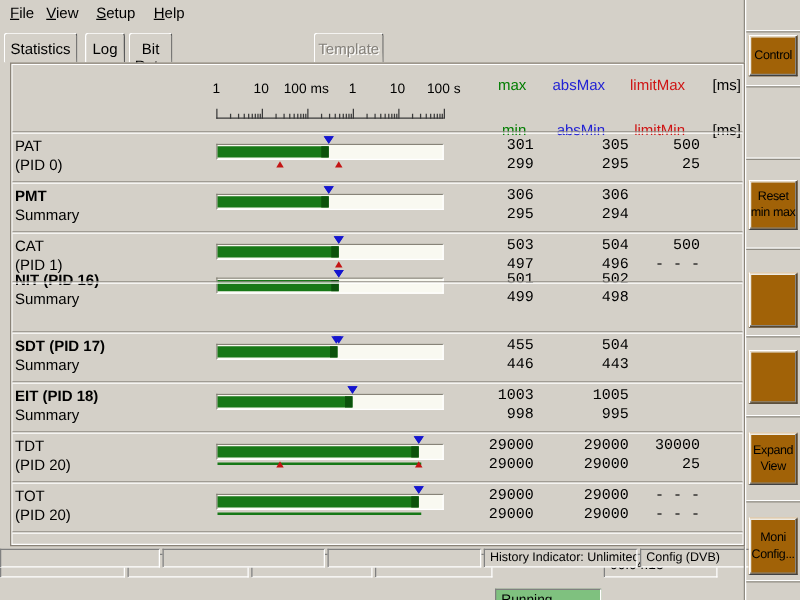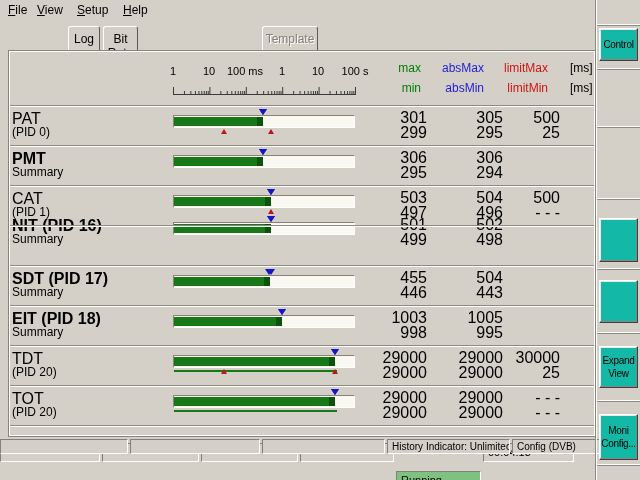--- a/index.html
+++ b/index.html
@@ -23,51 +23,51 @@
 
   
   .main-panel{position:absolute;left:8px;top:50px;width:588px;height:387px;
               background:#d4d0c8;border:1px solid #8a8378;
               box-shadow:inset 0 0 0 1px #ffffff;box-sizing:border-box;z-index:2;}
 
   .scale-label{position:absolute;top:65px;transform:translateX(-50%);
                font-size:11px;white-space:nowrap;z-index:4;}
   .hdr{position:absolute;font-size:12px;white-space:nowrap;z-index:4;}
   .hc-max{color:var(--c-max);} .hc-abs{color:var(--c-abs);} .hc-limit{color:var(--c-limit);}
-  .hdr-r1{top:61px;} .hdr-r2{top:81px;}
+  .hdr-r1{top:61px;} .hdr-r2{top:97px;}
   .ruler{position:absolute;left:172px;top:83px;z-index:4;}
 
   
   .row{position:absolute;left:0;width:640px;height:40px;z-index:4;}
   .rowsep{position:absolute;left:10px;width:584px;height:0;z-index:4;
           border-top:1px solid #8f8b82;border-bottom:1px solid #ffffff;}
-  .rname{position:absolute;left:12px;top:4px;font-size:16px;white-space:nowrap;}
+  .rname{position:absolute;left:12px;top:4px;font-size:12px;white-space:nowrap;}
   .rname.bold{font-weight:700;}
   .rsub{position:absolute;left:12px;top:19px;font-size:12px;white-space:nowrap;}
   .track{position:absolute;left:173px;top:9px;width:182px;height:13px;
          background:#f9f9f1;border:1px solid;border-color:#878378 #ffffff #ffffff #878378;
          box-sizing:border-box;}
   .fill{position:absolute;left:0;top:1px;height:9px;background:var(--bar-green);}
   .tip{position:absolute;top:1px;height:9px;background:var(--bar-tip);}
   .bar-underline{position:absolute;top:24px;height:2px;background:var(--bar-green);}
   .mk{position:absolute;width:0;height:0;}
   .mk-b{border-left:4px solid transparent;border-right:4px solid transparent;
         border-top:6px solid var(--mk-blue);top:3px;}
   .mk-r{border-left:3px solid transparent;border-right:3px solid transparent;
         border-bottom:5px solid var(--mk-red);top:23px;}
-  .val{position:absolute;font-size:16px;white-space:nowrap;}
+  .val{position:absolute;font-size:12px;white-space:nowrap;font-family:Liberation Mono, monospace;}
   .l1{top:3px;} .l2{top:18px;}
   .c1{right:213px;} .c2{right:137px;} .c3{right:80px;}
 
   
   .vridge{position:absolute;left:595px;top:0;width:0;height:480px;
           border-left:1px solid #8f8b82;border-right:1px solid #ffffff;z-index:1;}
   .sideridge{position:absolute;left:597px;width:43px;height:0;
              border-top:1px solid #ffffff;border-bottom:1px solid #8f8b82;z-index:1;}
-  .skey{position:absolute;left:599px;width:39px;background:#14b8a6;
+  .skey{position:absolute;left:599px;width:39px;background:#a16207;
         border:1px solid;border-color:#ffffff #404040 #404040 #ffffff;
         box-shadow:inset -1px -1px 0 #8a867e, inset 1px 1px 0 #eceae4;
         font-size:10px;letter-spacing:-0.3px;text-align:center;
         display:flex;align-items:center;justify-content:center;
         white-space:pre-line;line-height:13px;box-sizing:border-box;z-index:2;cursor:default;}
 
   
   .sbseg{position:absolute;background:#d4d0c8;border:1px solid;
          border-color:#808080 #ffffff #ffffff #808080;box-sizing:border-box;
          font-size:11px;white-space:nowrap;overflow:hidden;padding:2px 0 0 4px;}
@@ -80,23 +80,24 @@
 
 <div class="screen" style="--bar-green: #177817; --bar-tip: #0b520b; --mk-blue: #1515cf; --mk-red: #c41414; --run-bg: #7fc17f; --c-max: #007d00; --c-abs: #2222d4; --c-limit: #cf1414;">
 
   <div class="menubar">
     <span class="menu-item" style="left:8px">File</span>
     <span class="menu-item" style="left:37px">View</span>
     <span class="menu-item" style="left:77px">Setup</span>
     <span class="menu-item" style="left:123px">Help</span>
   </div>
 
+  <div class="tab inactive" style="left:3px;width:59px">Statistics</div>
   <div class="tab inactive" style="left:68px;width:32px">Log</div>
   <div class="tab inactive" style="left:103px;width:35px">Bit Rate</div>
-  <div class="tab inactive disabled" style="left:262px;width:56px">Template</div>
+  <div class="tab inactive disabled" style="left:251px;width:56px">Template</div>
 
   <div class="main-panel"></div>
 
   <span class="scale-label" style="left:173px">1</span>
   <span class="scale-label" style="left:209px">10</span>
   <span class="scale-label" style="left:245px">100 ms</span>
   <span class="scale-label" style="left:282px">1</span>
   <span class="scale-label" style="left:318px">10</span>
   <span class="scale-label" style="left:355px">100 s</span>
   <svg class="ruler" id="ruler" width="184" height="13">
@@ -310,20 +311,22 @@
       <div class="sideridge" style="top: 24px;"></div>
       <div class="sideridge" style="top: 68px;"></div>
       <div class="sideridge" style="top: 126px;"></div>
       <div class="sideridge" style="top: 198px;"></div>
       <div class="sideridge" style="top: 268px;"></div>
       <div class="sideridge" style="top: 332px;"></div>
       <div class="sideridge" style="top: 400px;"></div>
       <div class="sideridge" style="top: 464px;"></div>
     </div>
   <div class="skey" style="top:28px;height:33px">Control</div>
+  <div class="skey" style="top:144px;height:40px">Reset
+min max</div>
   <div class="skey" style="top:218px;height:44px"></div>
   <div class="skey" style="top:280px;height:43px"></div>
   <div class="skey" style="top:346px;height:42px">Expand
 View</div>
   <div class="skey" style="top:414px;height:46px">Moni
 Config...</div>
 
   <div class="sbseg sb1" style="left:0;width:100px"></div>
   <div class="sbseg sb1" style="left:102px;width:97px"></div>
   <div class="sbseg sb1" style="left:201px;width:97px"></div>

